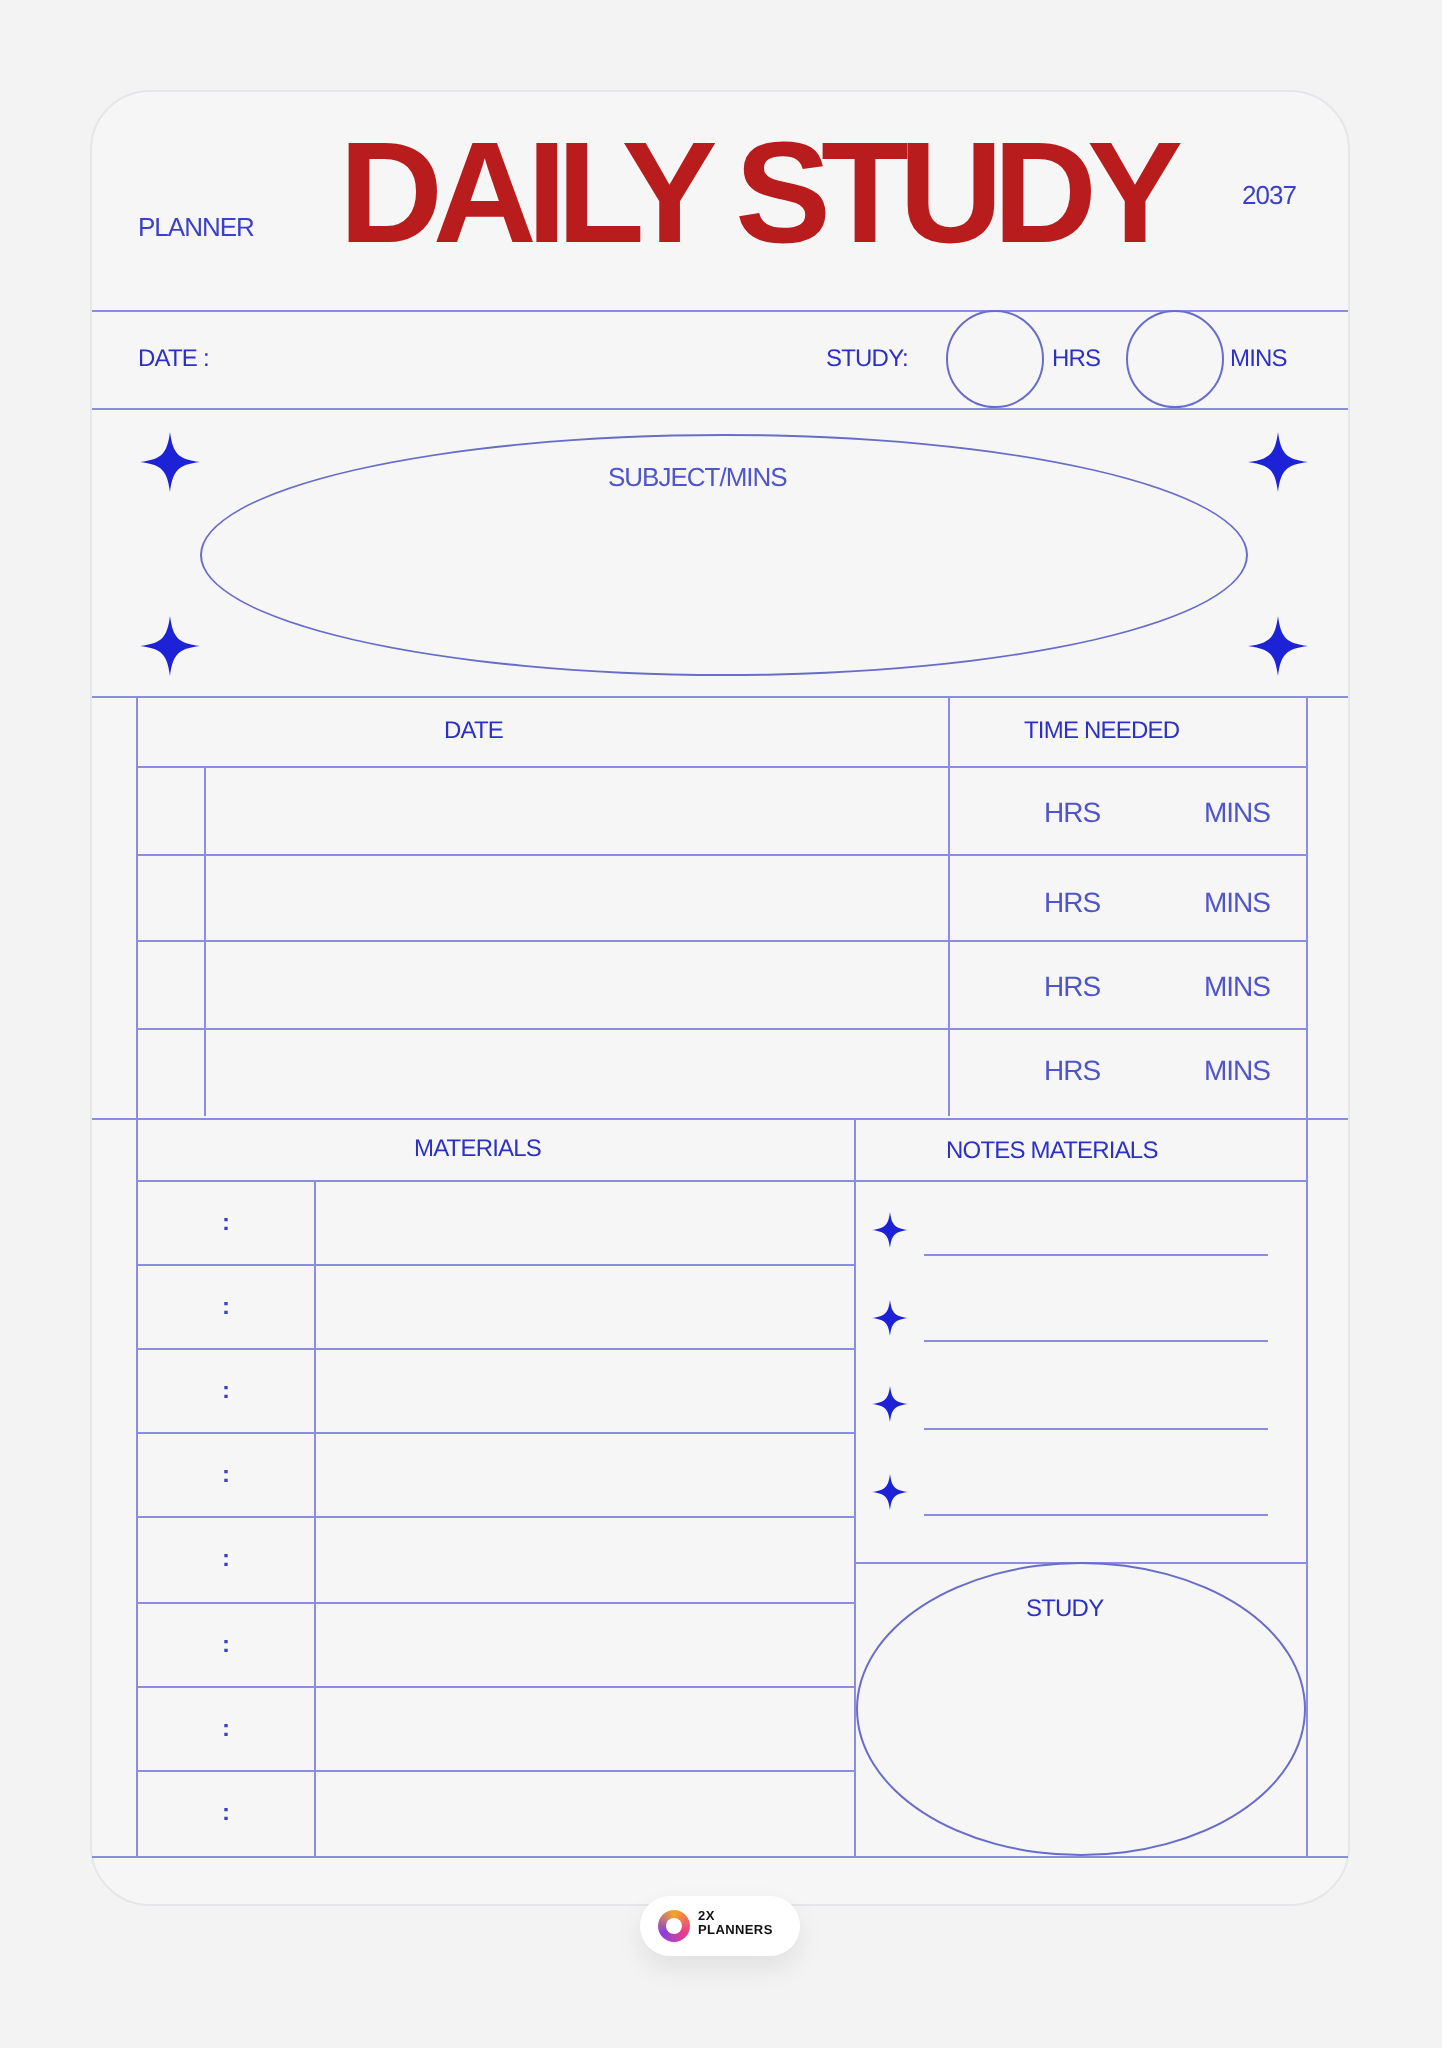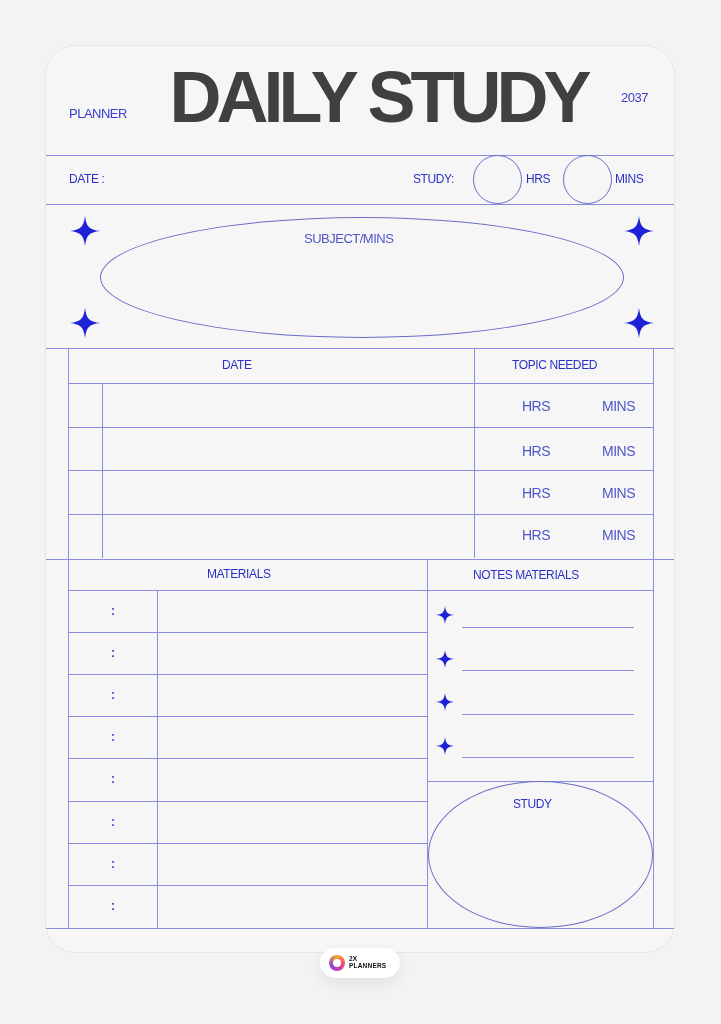--- a/index.html
+++ b/index.html
@@ -7,21 +7,21 @@
        font-family:"Liberation Sans",sans-serif;}
   .card{position:absolute;left:45px;top:45px;width:630px;height:908px;background:#f6f6f7;
         border:1px solid #e6e6ea;border-radius:30px;box-sizing:border-box;}
   .abs{position:absolute;}
   .hl{position:absolute;height:0;border-top:1.5px solid #8a8de0;}
   .vl{position:absolute;width:0;border-left:1.5px solid #8a8de0;}
   .txt{position:absolute;color:#3b40c8;white-space:nowrap;}
   .small{font-size:13px;letter-spacing:-0.5px;}
   .head{font-size:12px;letter-spacing:-0.4px;font-weight:normal;color:#2c31c4;}
   .title{position:absolute;left:158px;top:58px;width:440px;text-align:center;
-         font-size:72px;font-weight:bold;color:#404040;letter-spacing:-5px;line-height:78px;}
+         font-size:72px;font-weight:bold;color:#b91c1c;letter-spacing:-5px;line-height:78px;}
   .circle{position:absolute;border:1.3px solid #6a6dc8;border-radius:50%;box-sizing:border-box;}
   .ellipse{position:absolute;border:1.3px solid #6a6dc8;border-radius:50%;box-sizing:border-box;}
   .star{position:absolute;}
   .star svg{display:block;}
   .colon{position:absolute;width:20px;text-align:center;color:#3b40c8;font-size:12px;font-weight:bold;}
   .badge{position:absolute;left:320px;top:948px;width:80px;height:30px;background:#fff;border-radius:15px;
          box-shadow:0 6px 14px rgba(0,0,0,0.08);}
   .badge .logo{position:absolute;left:9px;top:7px;width:16px;height:16px;border-radius:50%;
                background:conic-gradient(#f5a623,#e83e8c,#8b3fd9,#f5a623);}
   .badge .logo::after{content:"";position:absolute;left:4px;top:4px;width:8px;height:8px;border-radius:50%;background:#fff;}
@@ -72,21 +72,21 @@
 <div class="txt small" style="left:304px;top:231px;color:#5055c8;">SUBJECT/MINS</div>
 
 <div class="hl" style="left:46px;width:628px;top:348px;"></div>
 
 <div class="vl" style="left:68px;top:348px;height:580px;"></div>
 <div class="vl" style="left:653px;top:348px;height:580px;"></div>
 <div class="vl" style="left:474px;top:348px;height:210px;"></div>
 <div class="vl" style="left:102px;top:383px;height:175px;"></div>
 
 <div class="txt head" style="left:222px;top:358px;">DATE</div>
-<div class="txt head" style="left:512px;top:358px;">TOPIC NEEDED</div>
+<div class="txt head" style="left:512px;top:358px;">TIME NEEDED</div>
 
 <div class="hl" style="left:68px;width:585px;top:383px;"></div>
 <div class="hl" style="left:68px;width:585px;top:427px;"></div>
 <div class="hl" style="left:68px;width:585px;top:470px;"></div>
 <div class="hl" style="left:68px;width:585px;top:514px;"></div>
 
 <div class="abs" style="left:69px;top:384px;width:33px;height:42px;"></div>
 <div class="abs" style="left:103px;top:384px;width:370px;height:42px;"></div>
 <div class="txt small" style="left:522px;top:398px;color:#5055c8;font-size:14px;">HRS</div>
 <div class="txt small" style="left:602px;top:398px;color:#5055c8;font-size:14px;">MINS</div>

